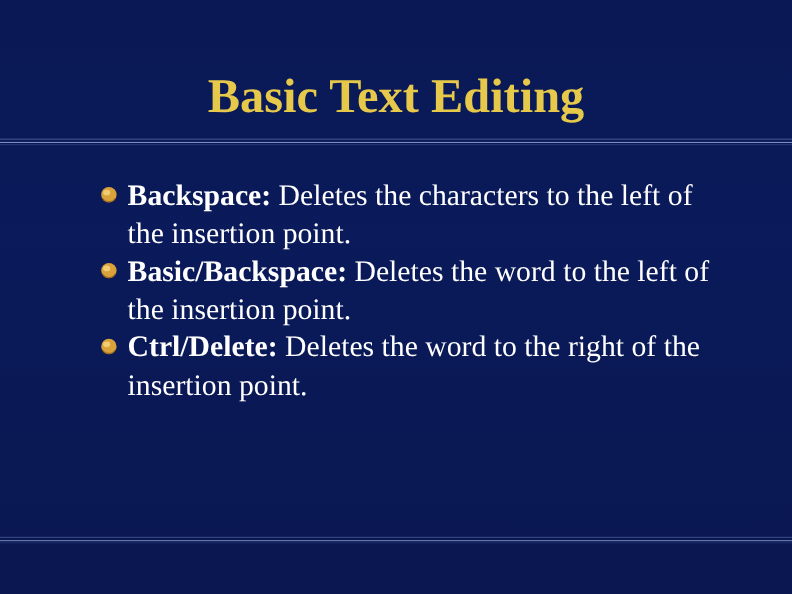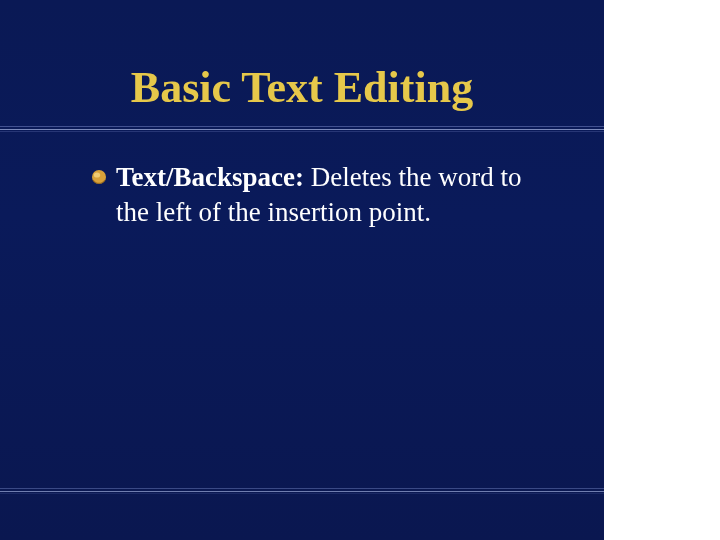--- a/index.html
+++ b/index.html
@@ -3,21 +3,21 @@
 <meta charset="utf-8">
 <style>
   html, body {
     margin: 0;
     padding: 0;
     width: 720px;
     height: 540px;
     overflow: hidden;
   }
   .slide {
-    width: 604px;
+    width: 720px;
     height: 540px;
     background: linear-gradient(180deg, #0a1955 0%, #0a1a5a 40%, #0a1750 100%);
     position: relative;
     font-family: "Times New Roman", Times, serif;
     color: #ffffff;
     box-sizing: border-box;
   }
   .title {
     position: absolute;
     top: 62px;
@@ -113,33 +113,53 @@
   <div class="title">Basic Text Editing</div>
 
   <div class="rules">
     <div class="r1"></div>
     <div class="r2"></div>
     <div class="r3"></div>
   </div>
 
   <div class="content">
 
+    <div class="item">
+      <span class="bullet">
+        <svg width="18" height="18" viewBox="0 0 18 18">
+          <circle cx="9" cy="9" r="7" fill="#d9a23a"></circle>
+          <ellipse cx="7" cy="7" rx="3.2" ry="2.6" fill="#f3d07a" opacity="0.9"></ellipse>
+          <path d="M3 12 A7 7 0 0 0 15 12" fill="none" stroke="#7a4e10" stroke-width="1.2" opacity="0.6"></path>
+        </svg>
+      </span>
+      <span class="text"><span class="label">Backspace:</span><span>  Deletes the characters to the left of the insertion point.</span></span>
+    </div>
 
     <div class="item">
       <span class="bullet">
         <svg width="18" height="18" viewBox="0 0 18 18">
           <circle cx="9" cy="9" r="7" fill="#d9a23a"></circle>
           <ellipse cx="7" cy="7" rx="3.2" ry="2.6" fill="#f3d07a" opacity="0.9"></ellipse>
           <path d="M3 12 A7 7 0 0 0 15 12" fill="none" stroke="#7a4e10" stroke-width="1.2" opacity="0.6"></path>
         </svg>
       </span>
-      <span class="text"><span class="label">Text/Backspace:</span><span>  Deletes the word to the left of the insertion point.</span></span>
+      <span class="text"><span class="label">Basic/Backspace:</span><span>  Deletes the word to the left of the insertion point.</span></span>
     </div>
 
 
+    <div class="item">
+      <span class="bullet">
+        <svg width="18" height="18" viewBox="0 0 18 18">
+          <circle cx="9" cy="9" r="7" fill="#d9a23a"></circle>
+          <ellipse cx="7" cy="7" rx="3.2" ry="2.6" fill="#f3d07a" opacity="0.9"></ellipse>
+          <path d="M3 12 A7 7 0 0 0 15 12" fill="none" stroke="#7a4e10" stroke-width="1.2" opacity="0.6"></path>
+        </svg>
+      </span>
+      <span class="text"><span class="label">Ctrl/Delete:</span><span>  Deletes the word to the right of the insertion point.</span></span>
+    </div>
 
   </div>
 
   <div class="bottom-rule">
     <div class="br1"></div>
     <div class="br2"></div>
     <div class="br3"></div>
   </div>
 
 </div>

